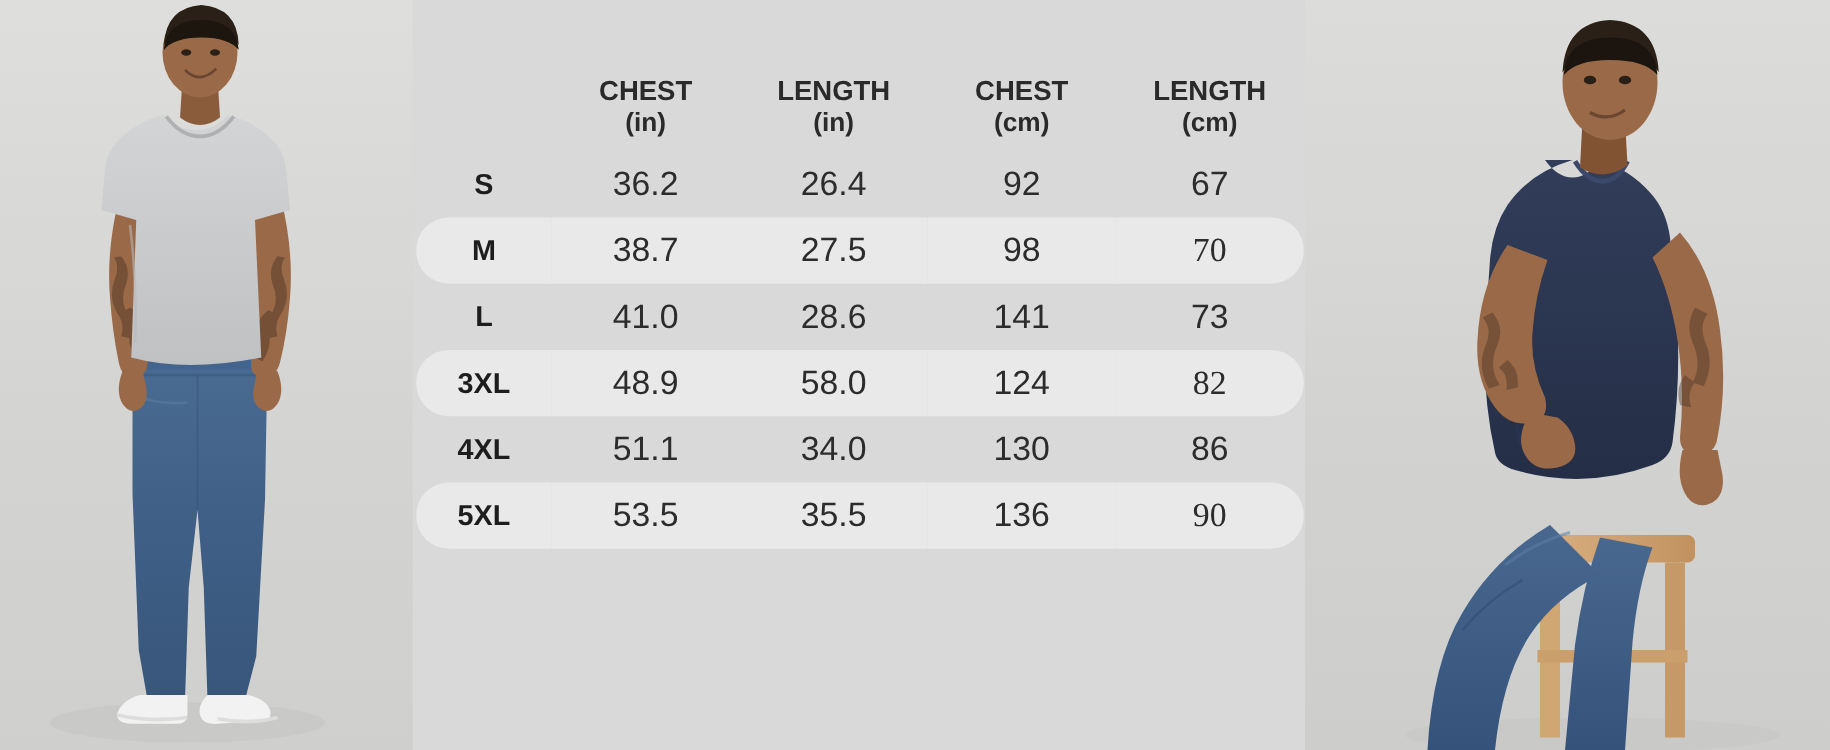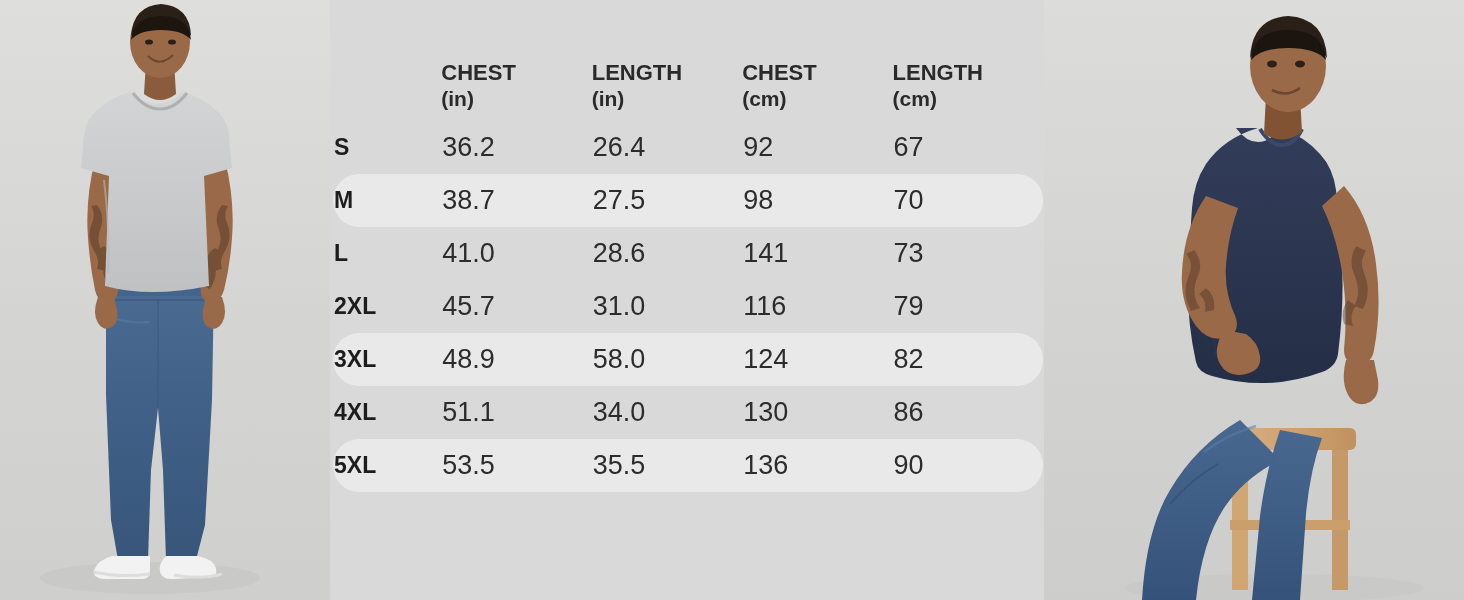--- a/index.html
+++ b/index.html
@@ -37,21 +37,21 @@
     top: 58px;
     width: 710px;
   }
   table.size-chart {
     border-collapse: collapse;
     width: 710px;
     table-layout: fixed;
   }
   table.size-chart th,
   table.size-chart td {
-    text-align: left;
+    text-align: center;
     color: #2a2a2a;
     font-weight: bold;
   }
   table.size-chart thead th {
     padding: 2px 0 10px 0;
     font-size: 22px;
     line-height: 1.16;
     vertical-align: bottom;
   }
   table.size-chart thead th .unit {
@@ -77,20 +77,21 @@
   table.size-chart tbody tr.alt td {
     background: #e9e9e9;
   }
   table.size-chart tbody tr.alt td:first-child {
     border-top-left-radius: 26px;
     border-bottom-left-radius: 26px;
   }
   table.size-chart tbody tr.alt td:last-child {
     border-top-right-radius: 26px;
     border-bottom-right-radius: 26px;
+    font-family: Liberation Serif, serif;
   }
 </style>
 </head>
 <body>
 
 <div class="page">
 
   <div class="photo photo-left">
     <svg width="330" height="600" viewBox="0 0 330 600" xmlns="http://www.w3.org/2000/svg">
       <defs>
@@ -266,27 +267,20 @@
           <td>98</td>
           <td>70</td>
         </tr>
         <tr>
           <td class="size-label">L</td>
           <td>41.0</td>
           <td>28.6</td>
           <td>141</td>
           <td>73</td>
         </tr>
-        <tr>
-          <td class="size-label">2XL</td>
-          <td>45.7</td>
-          <td>31.0</td>
-          <td>116</td>
-          <td>79</td>
-        </tr>
         <tr class="alt">
           <td class="size-label">3XL</td>
           <td>48.9</td>
           <td>58.0</td>
           <td>124</td>
           <td>82</td>
         </tr>
         <tr>
           <td class="size-label">4XL</td>
           <td>51.1</td>

